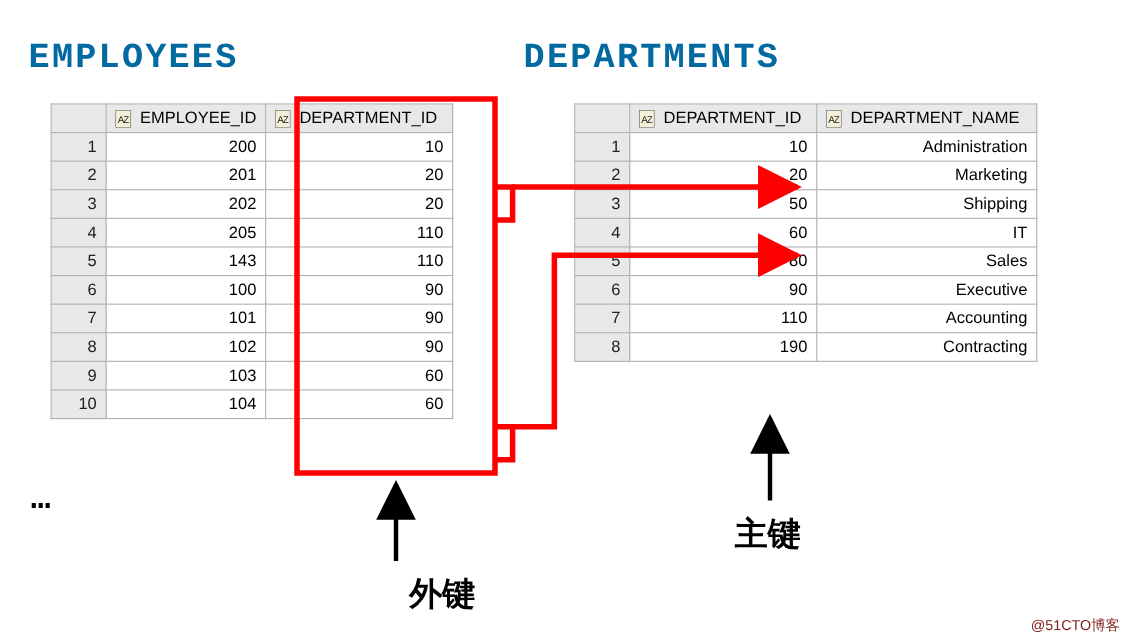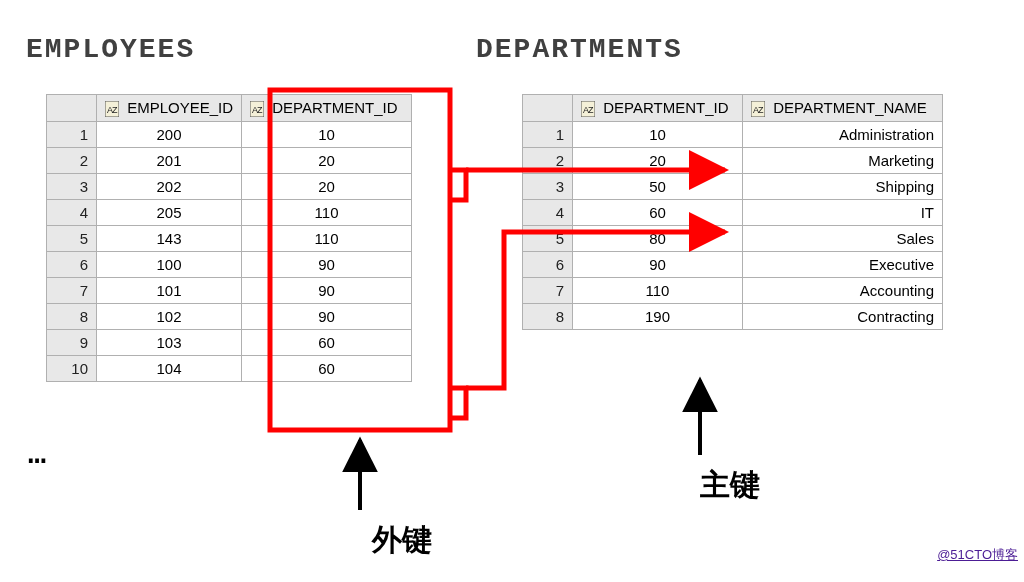--- a/index.html
+++ b/index.html
@@ -9,23 +9,23 @@
     width: 1024px;
     height: 582px;
     background: #ffffff;
     font-family: "Microsoft YaHei", "SimSun", Arial, sans-serif;
     position: relative;
     overflow: hidden;
   }
   .title {
     font-family: "Courier New", monospace;
     font-weight: bold;
-    font-size: 28px;
+    font-size: 32px;
     letter-spacing: 2px;
-    color: #404040;
+    color: #0369a1;
     position: absolute;
   }
   .tbl {
     position: absolute;
     border-collapse: collapse;
     background: #fff;
     font-family: Tahoma, Arial, sans-serif;
     font-size: 15px;
     color: #000;
   }
@@ -44,21 +44,21 @@
     width: 50px;
     text-align: right;
   }
   .tbl td.rownum {
     text-align: right;
     background: #e8e8e8;
     color: #222;
     width: 50px;
   }
   .tbl td.num {
-    text-align: center;
+    text-align: right;
   }
   .tbl td.txt {
     text-align: right;
   }
   .emp th.col-emp { width: 140px; }
   .emp th.col-dept { width: 170px; }
   .dep th.col-deptid { width: 170px; }
   .dep th.col-deptname { width: 200px; }
 
   .badge {
@@ -80,24 +80,23 @@
   }
   .cjk-label {
     position: absolute;
     font-size: 30px;
     font-weight: bold;
     color: #000;
   }
   .watermark {
     position: absolute;
     right: 6px;
-    bottom: 18px;
+    bottom: 4px;
     font-size: 13px;
-    color: #4c1d95;
-    text-decoration: underline;
+    color: #7f1d1d;
   }
   svg.overlay {
     position: absolute;
     left: 0; top: 0;
     width: 1024px; height: 582px;
     pointer-events: none;
   }
 </style>
 </head>
 <body>
@@ -274,15 +273,15 @@
 
   <path d="M 450 388 L 466 388 L 466 418 L 450 418" fill="none" stroke="#ff0000" stroke-width="5"></path>
   <path d="M 466 388 L 504 388 L 504 232 L 725 232" fill="none" stroke="#ff0000" stroke-width="5" marker-end="url(#arr-red)"></path>
 
   <line x1="360" y1="510" x2="360" y2="440" stroke="#000" stroke-width="4" marker-end="url(#arr-black)"></line>
 
   <line x1="700" y1="455" x2="700" y2="380" stroke="#000" stroke-width="4" marker-end="url(#arr-black)"></line>
 </svg>
 
 <div class="cjk-label" style="left:332px; top:520px;margin-left:40px;">外键</div>
-<div class="cjk-label" style="left:668px; top:465px;margin-left:32px;">主键</div>
+<div class="cjk-label" style="left:668px; top:465px;">主键</div>
 
 <div class="watermark">@51CTO博客</div>
 
 </body></html>

